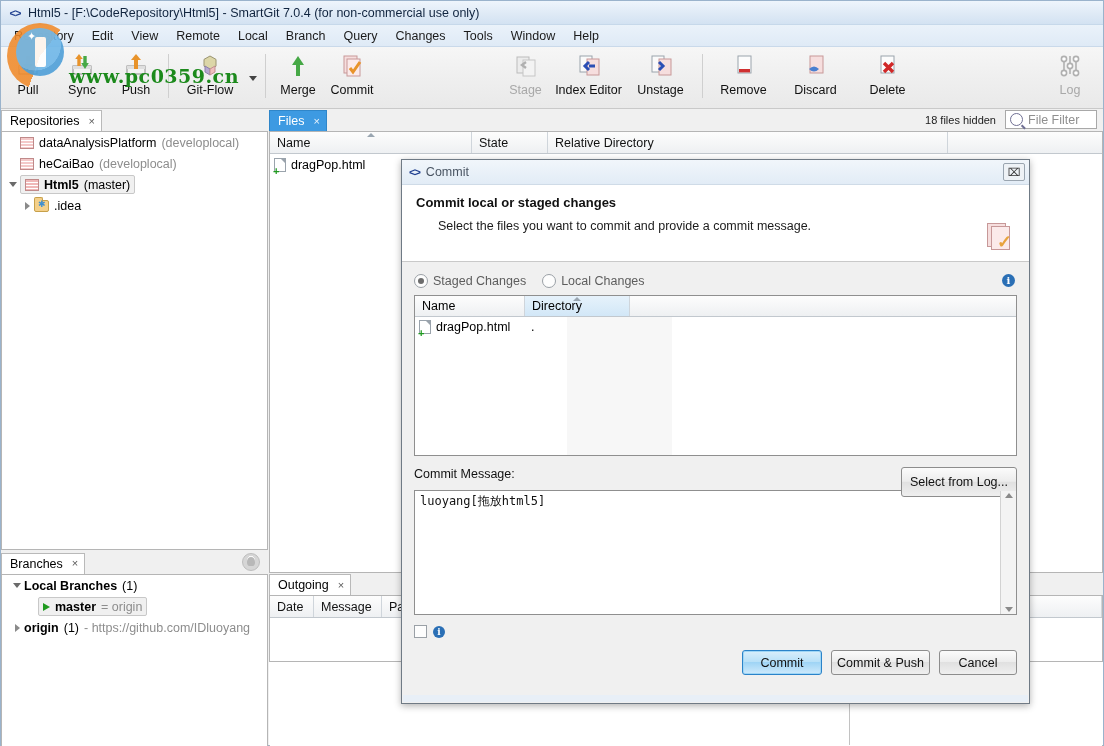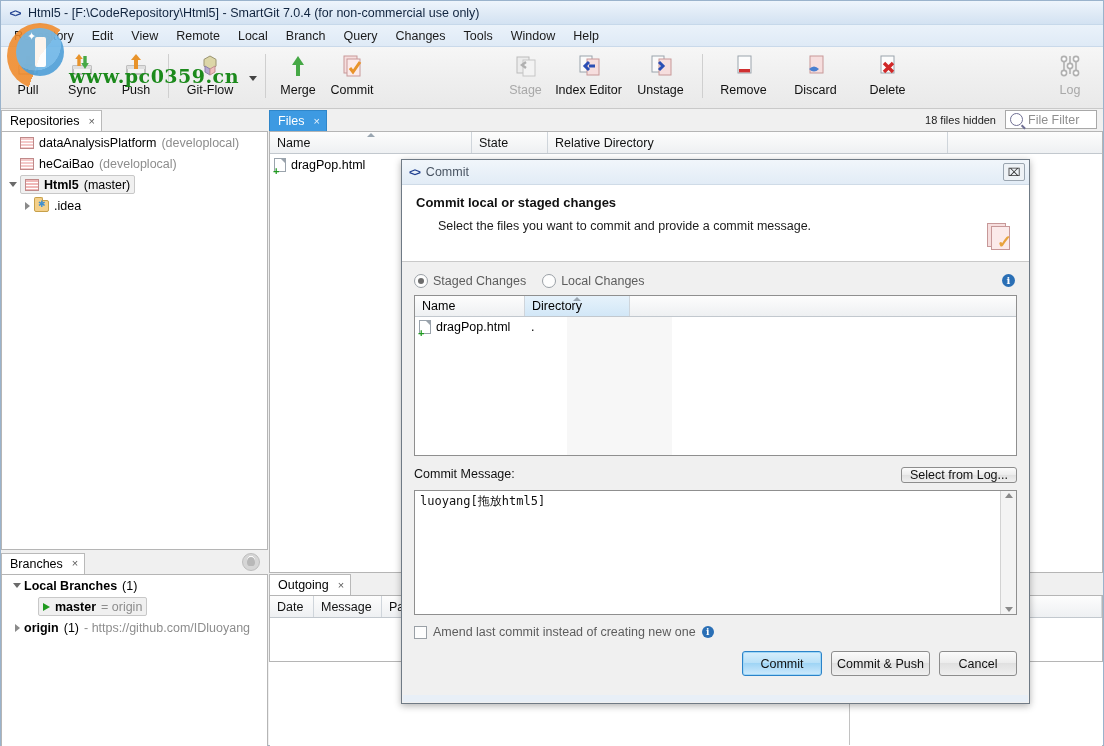--- a/index.html
+++ b/index.html
@@ -824,34 +824,33 @@
           <span style="display:flex;align-items:center;width:110px">
             <span class="file-ico"></span>
             <span>dragPop.html</span>
           </span>
           <span style="padding-left:6px">.</span>
         </div>
       </div>
 
       <div class="msg-label-row">
         <span class="msg-label">Commit Message:</span>
-        <span class="btn" style="height:16px;padding:4px 8px">Select from Log...</span>
+        <span class="btn" style="height:30px;padding:4px 8px">Select from Log...</span>
       </div>
 
       <div class="msg-area">
         <div class="msg-text">luoyang[拖放html5]</div>
         <div class="vscroll">
           <span class="vs-arrow-up"></span>
           <span class="vs-arrow-dn"></span>
         </div>
       </div>
 
       <div class="amend-row">
         <span class="chk"></span>
-        <span class="amend-lbl">Amend last commit instead of creating new one</span>
         <span class="info-ico sm">i</span>
       </div>
 
       <div class="dlg-buttons">
         <span class="btn primary" style="width:80px">Commit</span>
         <span class="btn" style="width:99px">Commit &amp; Push</span>
         <span class="btn" style="width:78px">Cancel</span>
       </div>
     </div>
 

